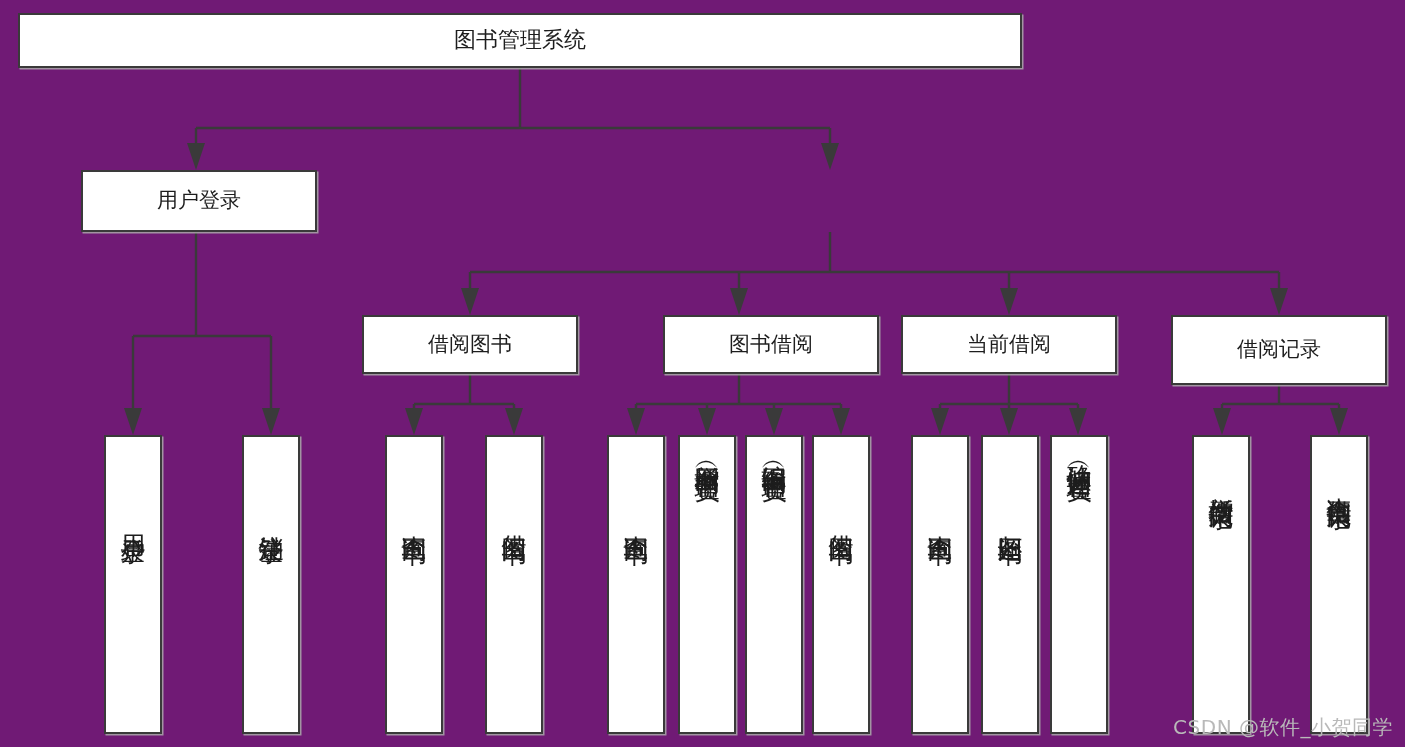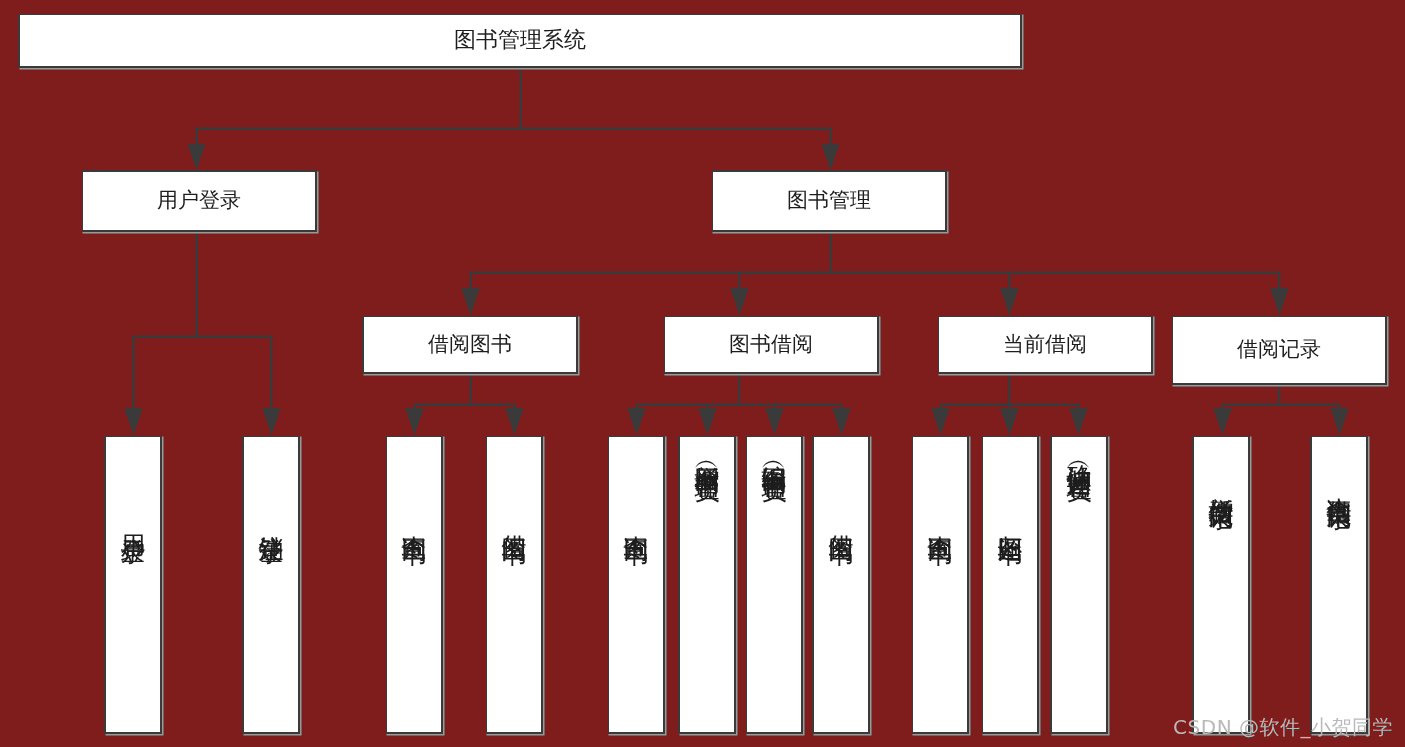--- a/index.html
+++ b/index.html
@@ -8,21 +8,21 @@
     padding: 0;
     background: #ffffff;
   }
   body {
     font-family: "DejaVu Sans", "Liberation Sans", sans-serif;
   }
   #canvas {
     position: relative;
     width: 1405px;
     height: 747px;
-    background: #7f1d1d;
+    background: #701a75;
     overflow: hidden;
   }
   
   #wiring {
     position: absolute;
     left: 0;
     top: 0;
     width: 1405px;
     height: 747px;
     pointer-events: none;
@@ -160,31 +160,28 @@
     <polygon points="1339,435 1330,408 1348,408"></polygon>
   </svg>
 
   <div class="node horiz root" style="left:18px; top:13px; width:1004px; height:55px;">
     <span class="label">图书管理系统</span>
   </div>
 
   <div class="node horiz" style="left:81px; top:170px; width:236px; height:62px;">
     <span class="label">用户登录</span>
   </div>
-  <div class="node horiz" style="left:711px; top:170px; width:236px; height:62px;">
-    <span class="label">图书管理</span>
-  </div>
 
   <div class="node horiz" style="left:362px; top:315px; width:216px; height:59px;">
     <span class="label">借阅图书</span>
   </div>
   <div class="node horiz" style="left:631px; top:315px; width:216px; height:59px;margin-left:32px;">
     <span class="label">图书借阅</span>
   </div>
-  <div class="node horiz" style="left:901px; top:315px; width:216px; height:59px;margin-left:36px;">
+  <div class="node horiz" style="left:901px; top:315px; width:216px; height:59px;">
     <span class="label">当前借阅</span>
   </div>
   <div class="node horiz" style="left:1171px; top:315px; width:216px; height:70px;">
     <span class="label">借阅记录</span>
   </div>
 
   <div class="node vert" style="left:104px; top:435px; width:58px; height:299px; padding-top:78px;">
     <span class="label">用户登录</span>
   </div>
   <div class="node vert" style="left:242px; top:435px; width:58px; height:299px; padding-top:78px;">

